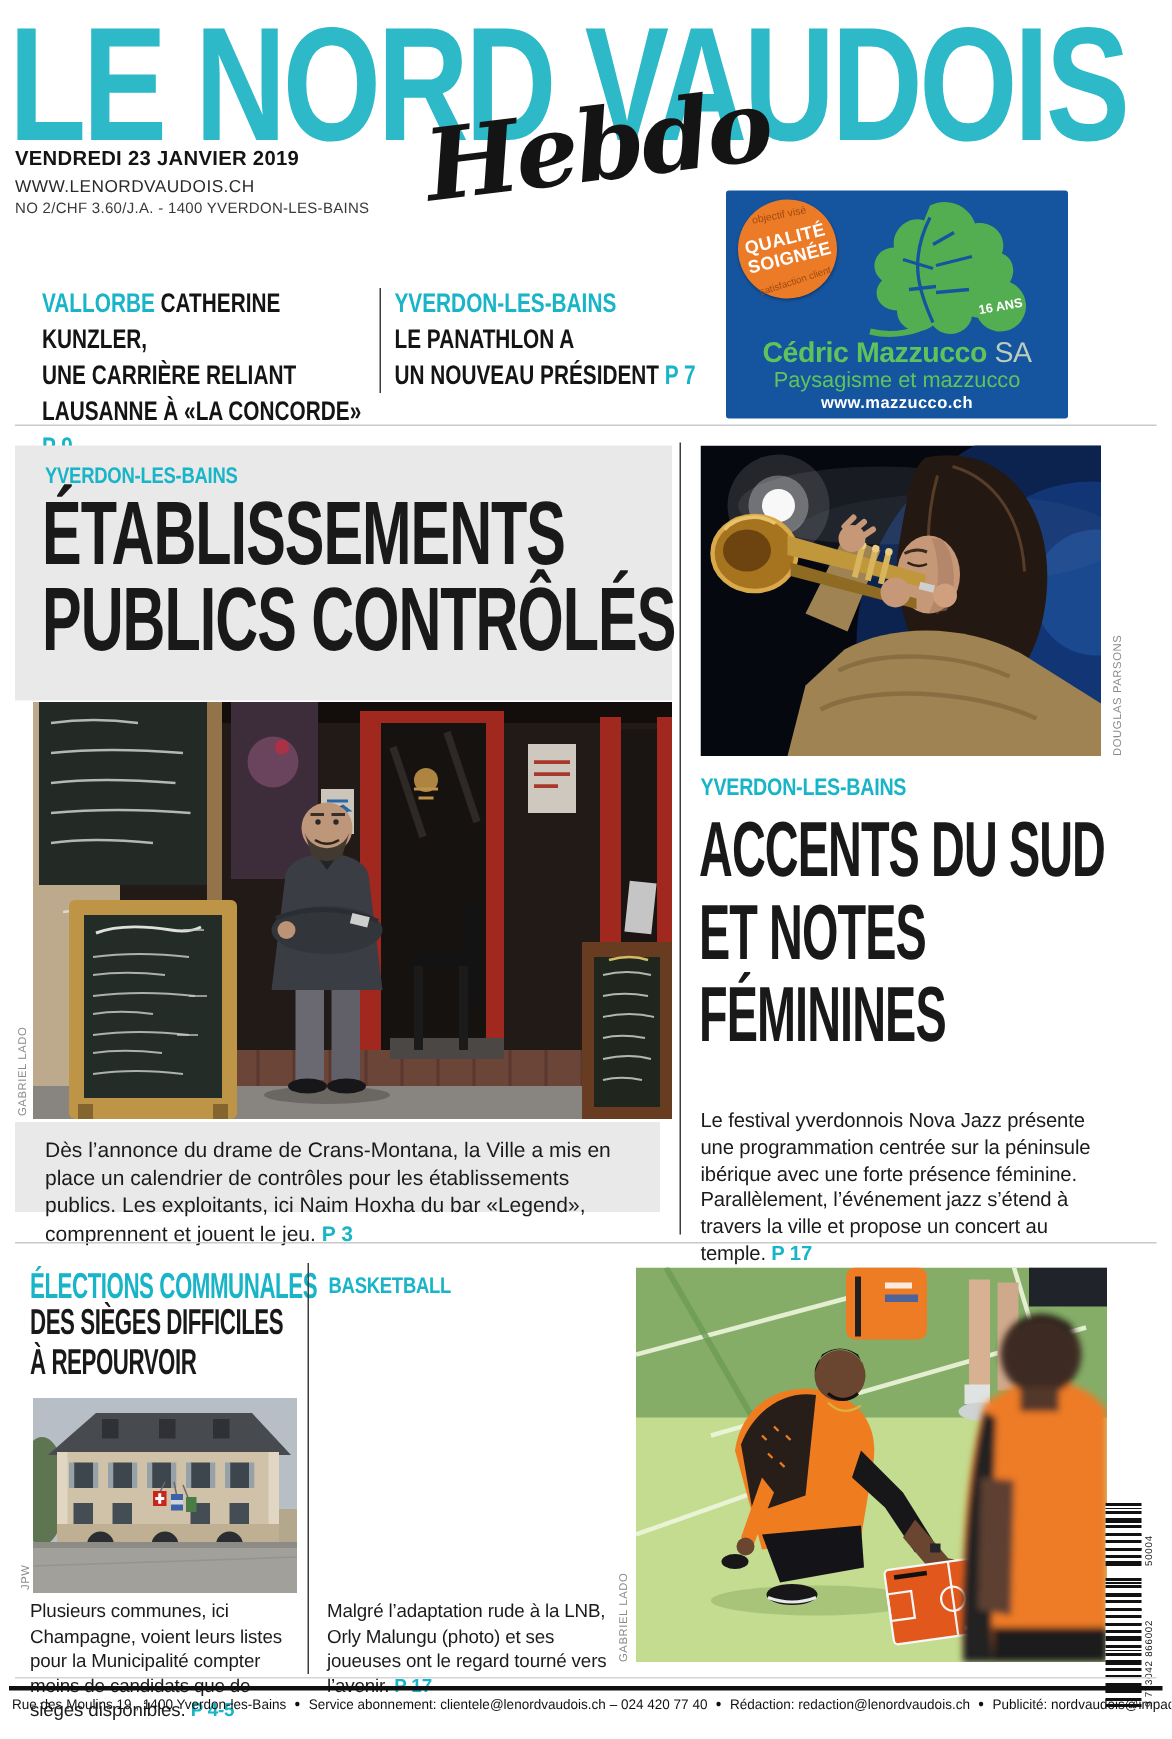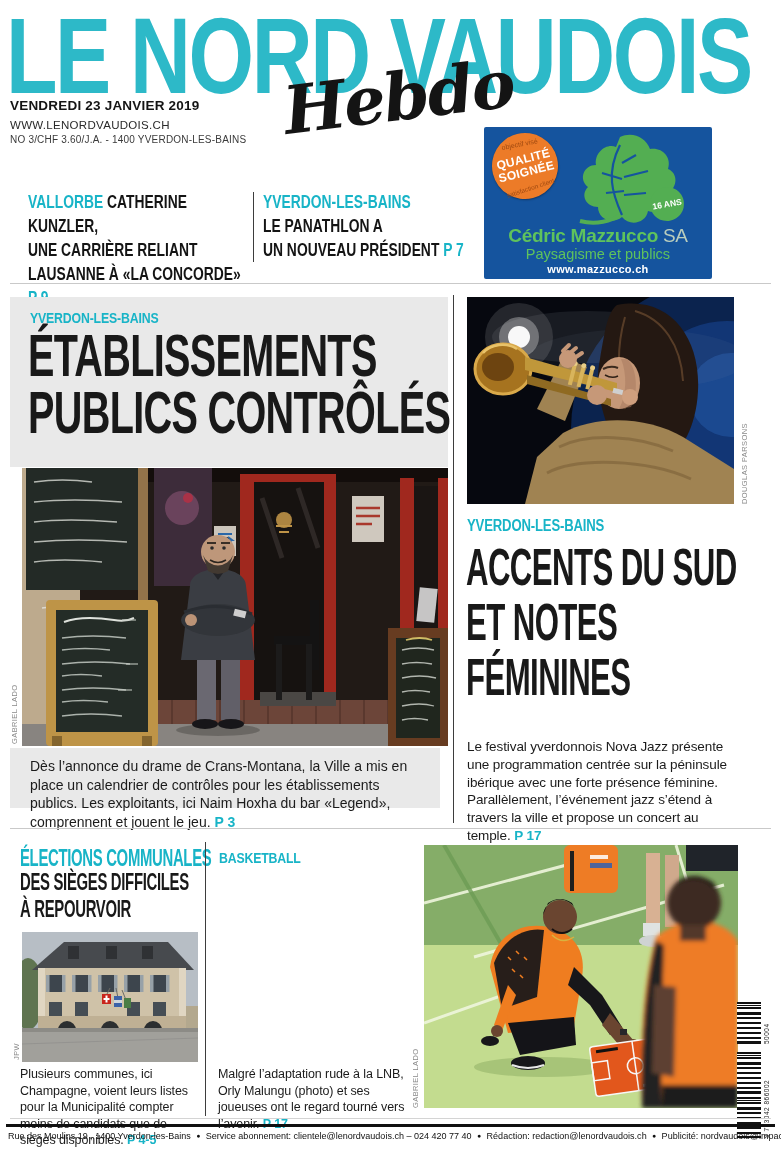--- a/index.html
+++ b/index.html
@@ -91,40 +91,40 @@
 <body>
 
 <div class="page">
 
   <div class="abs mast-title">
     <span class="condX">LE NORD VAUDOIS</span>
   </div>
   <div class="abs hebdo">Hebdo</div>
   <div class="abs mast-date">VENDREDI 23 JANVIER 2019</div>
   <div class="abs mast-site">WWW.LENORDVAUDOIS.CH</div>
-  <div class="abs mast-issue">NO 3/CHF 3.60/J.A. - 1400 YVERDON-LES-BAINS</div>
+  <div class="abs mast-issue">NO 2/CHF 3.60/J.A. - 1400 YVERDON-LES-BAINS</div>
 
   <div class="abs ad">
     <div class="ad-badge">
       <div class="arc-top">objectif visé</div>
       <div class="q1">QUALITÉ</div>
       <div class="q2">SOIGNÉE</div>
       <div class="arc-bot">satisfaction client</div>
     </div>
     <svg style="position:absolute;left:78px;top:2px;" width="120" height="100" viewBox="0 0 120 100">
       <path d="M58 8 C70 2 84 8 88 20 C100 18 110 28 106 40 C116 44 116 58 106 64 C110 76 98 86 86 82 C84 94 68 98 60 88 C50 96 36 90 36 78 C24 78 18 66 26 58 C16 50 22 36 34 36 C32 24 44 14 54 18 Z" fill="#53ae52"></path>
       <path d="M60 86 C50 64 44 44 58 16 M60 50 L40 44 M62 62 L44 64 M60 34 L74 26 M62 48 L86 42 M62 66 L84 64" stroke="#15549e" stroke-width="2.2" fill="none"></path>
       <path d="M58 86 C50 92 34 96 18 92" stroke="#53ae52" stroke-width="4" fill="none"></path>
     </svg>
     <div class="ad-years">16 ANS</div>
     <div class="ad-company">
       <span>Cédric Mazzucco</span>
       <span class="sa"> <span>SA</span></span>
     </div>
-    <div class="ad-tagline">Paysagisme et publics</div>
+    <div class="ad-tagline">Paysagisme et mazzucco</div>
     <div class="ad-site">www.mazzucco.ch</div>
   </div>
 
   <div class="abs teaser t1">
     <span class="cyan">VALLORBE</span>
     <span>CATHERINE KUNZLER,</span><br>
     <span>UNE CARRIÈRE RELIANT</span><br>
     <span>LAUSANNE À «LA CONCORDE»</span>
     <span class="pageref">P 9</span>
   </div>

